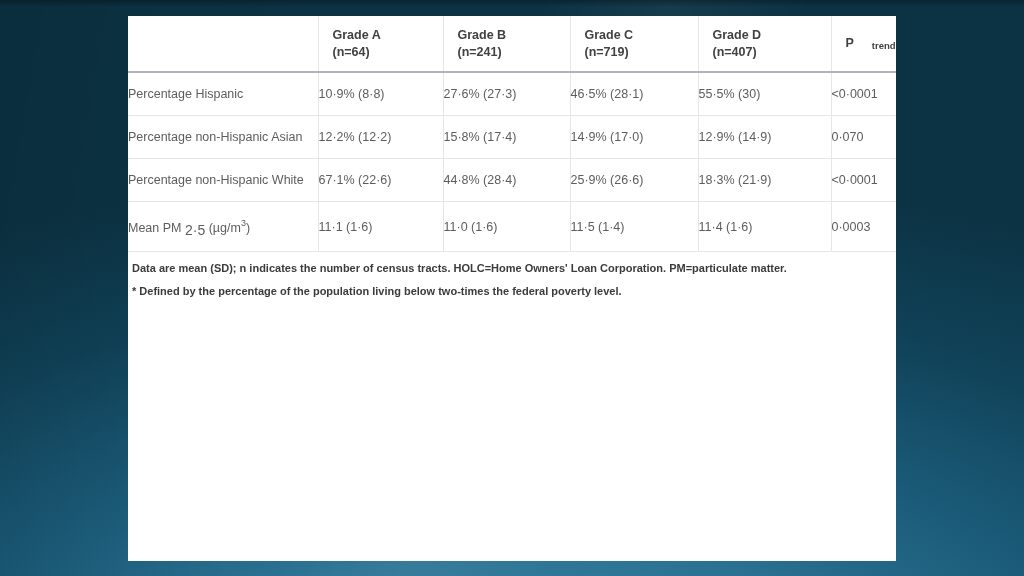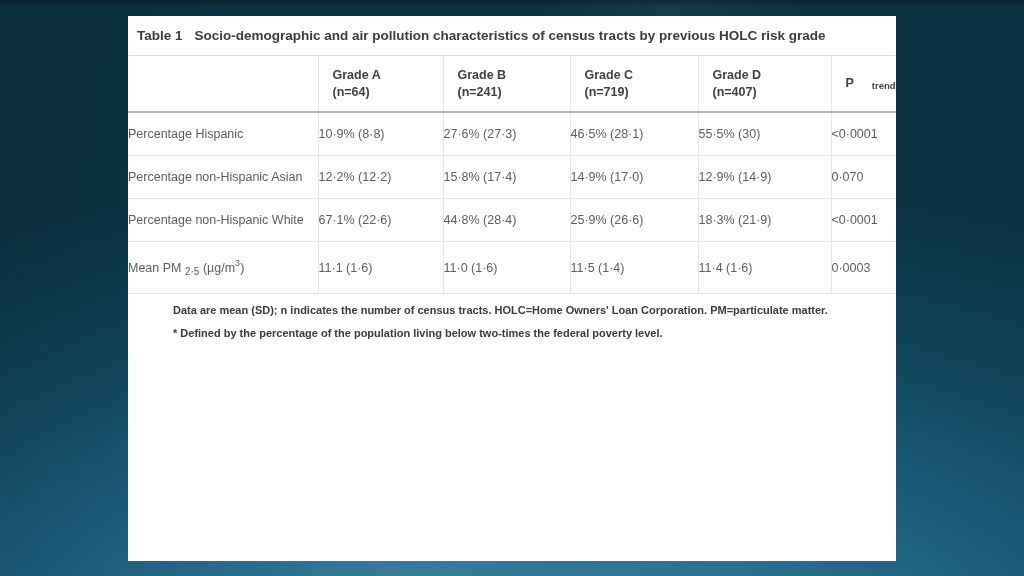--- a/index.html
+++ b/index.html
@@ -50,39 +50,35 @@
     vertical-align: middle; text-align: left;
     padding: 13px 6px 13px 0;
     font-size: 12.5px; color: #5d5d5d;
     line-height: 16px;
     border-top: 1px solid #e6e6e6;
   }
   table.holc tbody tr:first-child td { border-top: none; }
   table.holc th + th, table.holc td + td { border-left: 1px solid #e6e6e6; }
   table.holc tbody tr:last-child td { border-bottom: 1px solid #e6e6e6; }
   .p-sub { font-size: 9.5px; margin-left: 18px; position: relative; top: 2px; }
-  .cell-sub { font-size: 10px; vertical-align: -3px; }
+  .cell-sub { font-size: 14px; vertical-align: -3px; }
   .cell-sup { font-size: 9px; vertical-align: 6px; }
   .footnotes {
     padding: 9px 10px 0 4px;
     font-size: 11px; font-weight: bold; color: #3b3b3b;
     line-height: 14px;
-    margin-left: 41px;
   }
   .footnotes .fn-line + .fn-line { margin-top: 9px; }
 </style>
 </head>
 <body>
 
 <div class="stage">
   <div class="card">
 
-    <div class="card-title">
-      <span class="t-label">Table 1</span><span>Socio-demographic and air pollution characteristics of census tracts by previous HOLC risk grade</span>
-    </div>
 
     <table class="holc">
       <colgroup>
         <col style="width:190px">
           <col style="width:125px">
           <col style="width:127px">
         <col style="width:128px">
           <col style="width:133px">
           <col style="width:65px">
       </colgroup>

